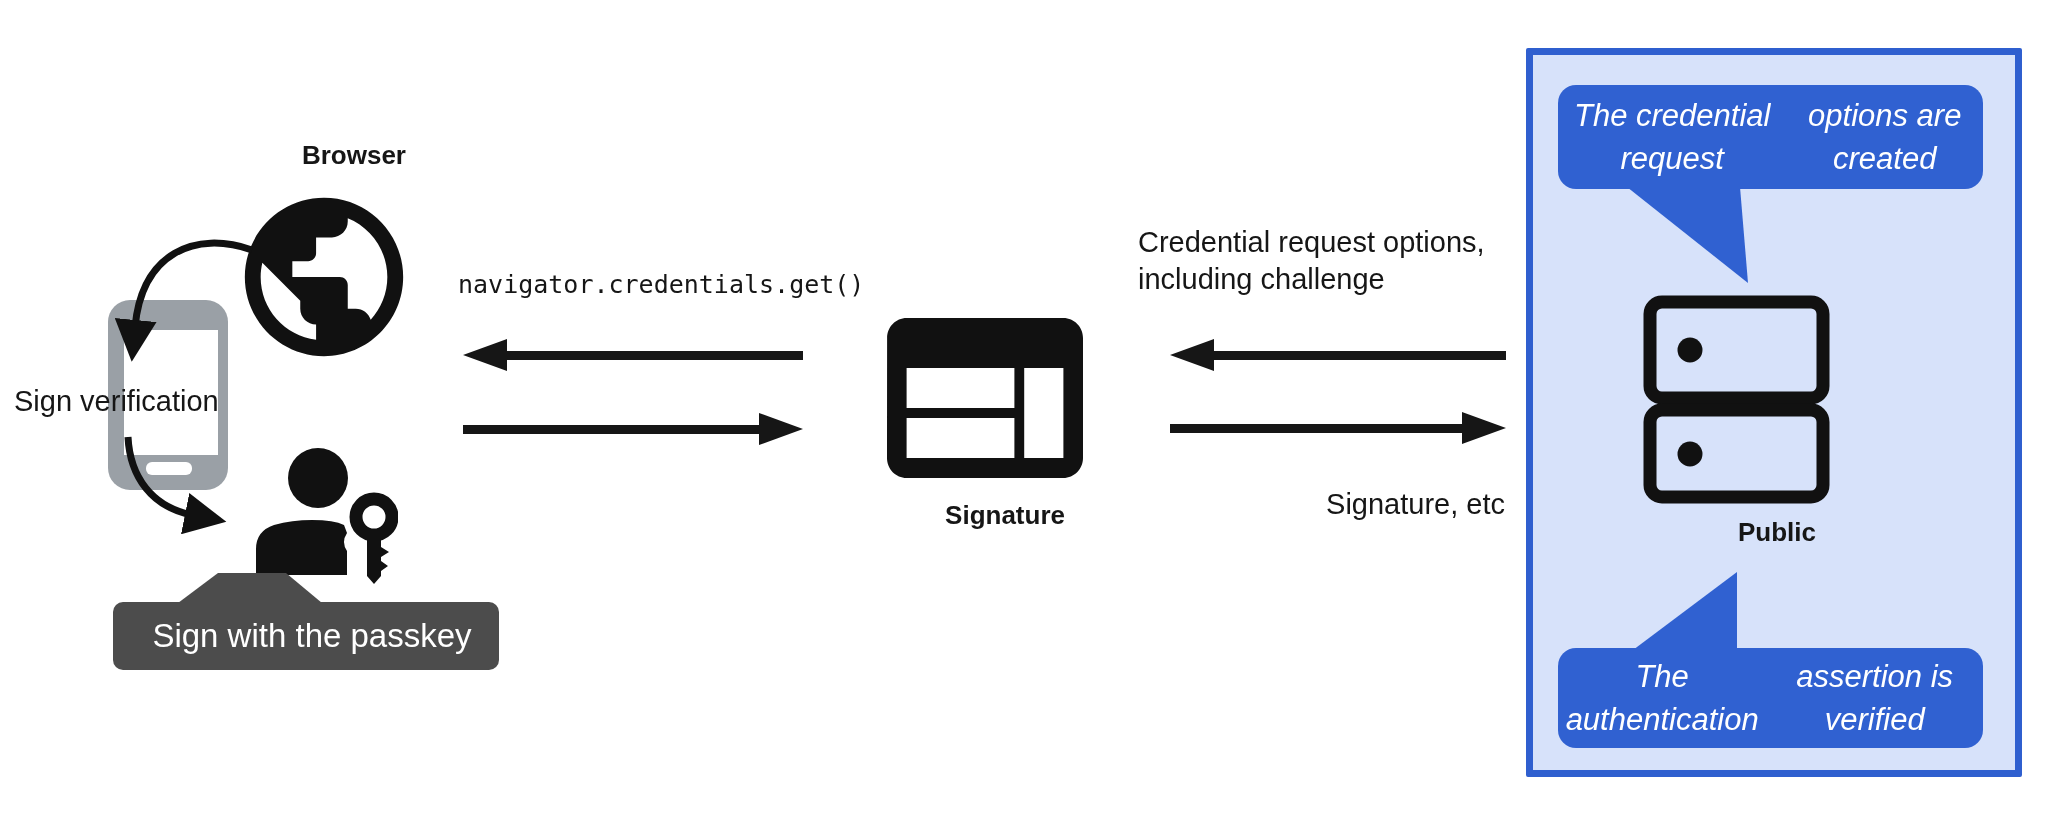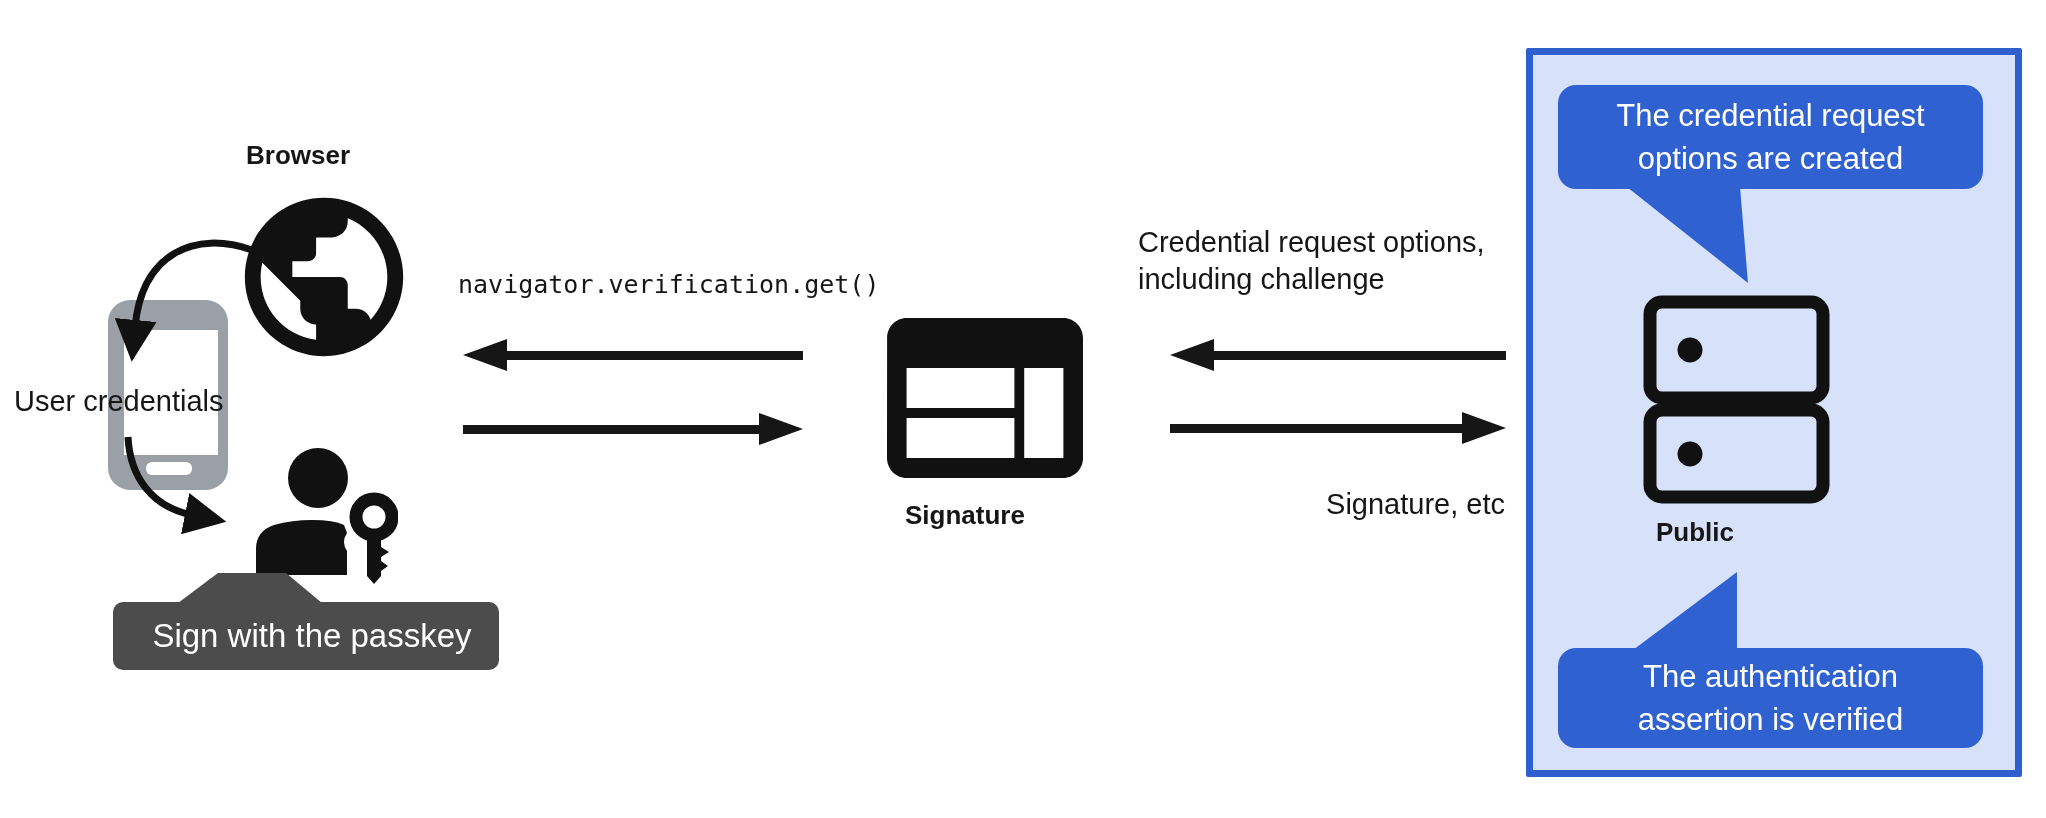--- a/index.html
+++ b/index.html
@@ -7,60 +7,60 @@
     --panel-bg:#d7e2fa;
     --panel-border:#2f5fcf;
     --tooltip-gray:#4c4c4c;
     --phone-gray:#9aa0a6;
     --ink:#161616;
   }
   html,body{margin:0;padding:0;background:#fff;}
   body{font-family:"Liberation Sans", sans-serif;color:var(--ink);}
   .stage{position:relative;width:2046px;height:818px;background:#ffffff;overflow:hidden;}
   .abs{position:absolute;}
-  .lbl-bold{font-weight:bold;font-size:26px;text-align:left;color:var(--ink);}
+  .lbl-bold{font-weight:bold;font-size:26px;text-align:right;color:var(--ink);}
   .lbl{font-size:29px;color:var(--ink);}
   .mono{font-family:"DejaVu Sans Mono", monospace;font-size:25px;color:var(--ink);white-space:nowrap;}
   
   .harrow{height:32px;}
   .harrow .shaft{position:absolute;top:12px;height:9px;background:var(--ink);}
   .head-left{position:absolute;left:0;top:0;width:0;height:0;
     border-top:16px solid transparent;border-bottom:16px solid transparent;
     border-right:44px solid var(--ink);}
   .head-right{position:absolute;right:0;top:0;width:0;height:0;
     border-top:16px solid transparent;border-bottom:16px solid transparent;
     border-left:44px solid var(--ink);}
   
   .tooltip-box{background:var(--tooltip-gray);border-radius:10px;color:#fff;
     display:flex;align-items:center;justify-content:center;font-size:33px;}
   
   .panel{background:var(--panel-bg);border:7px solid var(--panel-border);box-sizing:border-box;border-radius:2px;}
   .bubble{background:var(--bubble-blue);border-radius:18px;color:#fff;font-size:31px;line-height:43px;
-    display:flex;flex-direction:column;align-items:center;justify-content:center;text-align:center;}
+    display:flex;flex-direction:row;align-items:center;justify-content:center;text-align:center;font-style:italic;}
   .two-line-text{font-size:29px;line-height:37px;color:var(--ink);}
   svg{display:block;}
 </style>
 </head>
 <body>
 
 <div class="stage">
 
   <div class="abs lbl-bold" style="left:246px;top:140px;width:160px;">Browser</div>
 
   <svg class="abs" style="left:228px;top:182px;" width="192" height="190" viewBox="0 0 24 24" aria-hidden="true">
     <path fill="#111111" d="M12 2C6.48 2 2 6.48 2 12s4.48 10 10 10 10-4.48 10-10S17.52 2 12 2zm-1 17.93c-3.95-.49-7-3.85-7-7.93 0-.62.08-1.21.21-1.79L9 15v1c0 1.1.9 2 2 2v1.93zm6.9-2.54c-.26-.81-1-1.39-1.9-1.39h-1v-3c0-.55-.45-1-1-1H8v-2h2c.55 0 1-.45 1-1V7h2c1.1 0 2-.9 2-2v-.41c2.93 1.19 5 4.06 5 7.41 0 2.08-.8 3.97-2.1 5.39z"></path>
   </svg>
 
   <svg class="abs" style="left:108px;top:300px;" width="120" height="190" viewBox="0 0 120 190" aria-hidden="true">
     <rect x="0" y="0" width="120" height="190" rx="22" fill="var(--phone-gray)"></rect>
     <rect x="16" y="30" width="94" height="125" fill="#ffffff"></rect>
     <rect x="38" y="162" width="46" height="13" rx="6" fill="#ffffff"></rect>
   </svg>
 
-  <div class="abs lbl" style="left:14px;top:385px;white-space:nowrap;">User credentials</div>
+  <div class="abs lbl" style="left:14px;top:385px;white-space:nowrap;">Sign verification</div>
 
   <svg class="abs" style="left:80px;top:215px;" width="190" height="330" viewBox="0 0 190 330" aria-hidden="true">
     <defs>
       <marker id="ah" markerWidth="7" markerHeight="6" refX="1" refY="3" orient="auto">
         <path d="M0,0 L6,3 L0,6 Z" fill="#111111"></path>
       </marker>
     </defs>
     <path d="M 172,35 C 115,15 62,38 55,112" fill="none" stroke="#111111" stroke-width="7" marker-end="url(#ah)"></path>
     <path d="M 48,222 C 50,262 72,292 112,300" fill="none" stroke="#111111" stroke-width="7" marker-end="url(#ah)"></path>
   </svg>
@@ -74,21 +74,21 @@
     </g>
   </svg>
 
   <svg class="abs" style="left:175px;top:572px;" width="150" height="32" viewBox="0 0 150 32" aria-hidden="true">
     <polygon points="43,1 111,1 147,31 3,31" fill="var(--tooltip-gray)"></polygon>
   </svg>
   <div class="abs tooltip-box" style="left:113px;top:602px;width:374px;height:68px;padding-left:12px;">
     <span>Sign with the passkey</span>
   </div>
 
-  <div class="abs mono" style="left:458px;top:270px;">navigator.verification.get()</div>
+  <div class="abs mono" style="left:458px;top:270px;">navigator.credentials.get()</div>
 
   <div class="abs harrow" style="left:463px;top:339px;width:340px;">
     <div class="shaft" style="left:40px;right:0;"></div>
     <div class="head-left"></div>
   </div>
 
   <div class="abs harrow" style="left:463px;top:413px;width:340px;">
     <div class="shaft" style="left:0;right:40px;"></div>
     <div class="head-right"></div>
   </div>

